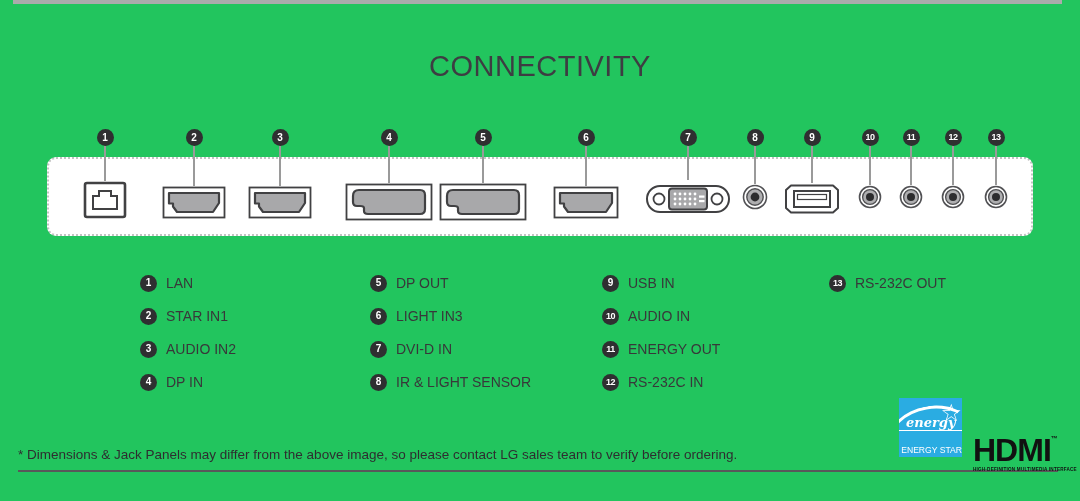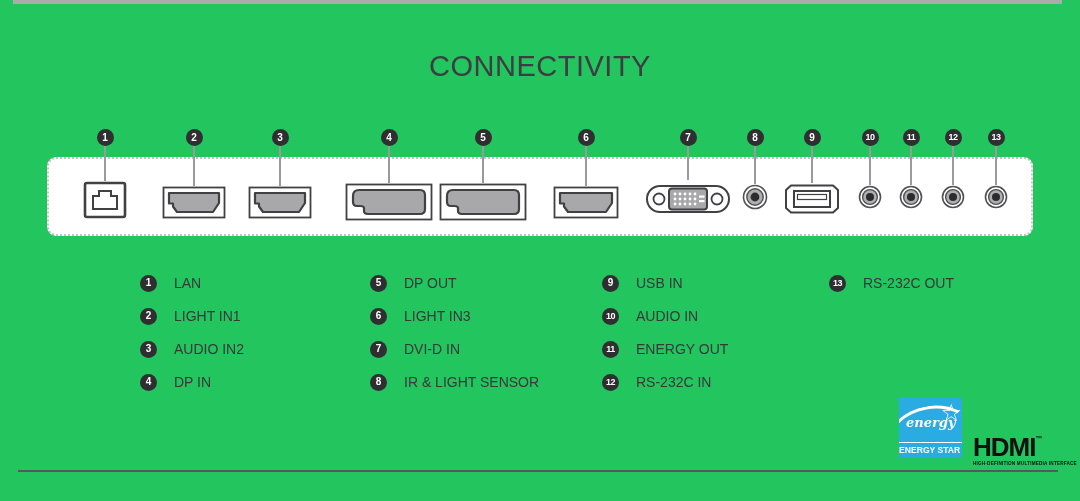--- a/index.html
+++ b/index.html
@@ -21,43 +21,43 @@
            font-size:10px; font-weight:bold; display:flex; align-items:center; justify-content:center;
            line-height:1; z-index:2; }
   .badge.two { font-size:9px; letter-spacing:-0.5px; }
   .leader { width:2px; background:#9a9a9a; }
   .l-lan{height:35px} .l-hdmi{height:40px} .l-dp{height:37px} .l-dvi{height:34px}
   .l-jack8{height:38px} .l-usb{height:37px} .l-jack{height:39px}
   .port-group svg { display:block; z-index:1; }
 
   .legend-item { position:absolute; display:flex; align-items:center; height:18px; }
   .legend-item .badge { flex:0 0 17px; }
-  .legend-item .lab { margin-left:17px; font-size:14px; color:#38383a; white-space:nowrap; }
+  .legend-item .lab { margin-left:9px; font-size:14px; color:#38383a; white-space:nowrap; }
 
   .footer-note { position:absolute; left:18px; top:447px; font-size:13.5px; color:#2e2e30; }
   .bottom-rule { position:absolute; left:18px; top:470px; width:1040px; height:2px; background:#58585a; }
 
   
   .es-logo { position:absolute; left:899px; top:398px; width:63px; height:59px;
              background:#2aace2; overflow:hidden; }
   .es-arc { position:absolute; left:-10px; top:8px; width:84px; height:58px;
             border:3px solid #fff; border-radius:50%;
             border-bottom-color:transparent; border-left-color:transparent; border-right-color:transparent;
             transform:rotate(-10deg); }
   .es-script { position:absolute; left:7px; top:17px; font-family:"DejaVu Serif", serif;
                font-style:italic; font-weight:bold; font-size:13px; color:#fff;text-align:center; }
   .es-star { position:absolute; right:0px; top:3px; font-size:24px; color:#fff; line-height:1; }
-  .es-label { position:absolute; left:0; bottom:2px; width:100%; text-align:left;
-              font-size:8.6px; font-weight:bold; color:#fff; letter-spacing:0; white-space:nowrap;
-              border-top:1.5px solid #fff; padding-top:2px; }
+  .es-label { position:absolute; left:0; bottom:2px; width:100%; text-align:right;
+              font-size:8.6px; font-weight:normal; color:#fff; letter-spacing:0; white-space:nowrap;
+              border-top:1.5px solid #fff; padding-top:14px; }
 
   
   .hdmi-logo { position:absolute; left:973px; top:434px; width:86px; color:#111; }
   .hdmi-word-row { display:flex; align-items:flex-start; }
-  .hdmi-word { font-size:26px; font-weight:800; letter-spacing:-1px; line-height:1; font-stretch:condensed; }
+  .hdmi-word { font-size:32px; font-weight:800; letter-spacing:-1px; line-height:1; font-stretch:condensed; }
   .hdmi-tm { font-size:7px; font-weight:bold; margin-top:1px; }
   .hdmi-tagline { font-size:4.6px; font-weight:bold; letter-spacing:.22px; margin-top:1px; white-space:nowrap; }
 </style>
 </head>
 <body>
 
 <div class="stage">
 
   <div class="top-bar"></div>
 
@@ -208,21 +208,21 @@
       <circle cx="12" cy="12" r="4" fill="#2c2c2e"></circle>
     </svg>
   </div>
 
   <div class="legend-item" style="left:140px; top:274px">
     <span class="badge">1</span>
     <span class="lab">LAN</span>
   </div>
   <div class="legend-item" style="left:140px; top:307px">
     <span class="badge">2</span>
-    <span class="lab">LIGHT IN1</span>
+    <span class="lab">STAR IN1</span>
   </div>
   <div class="legend-item" style="left:140px; top:340px">
     <span class="badge">3</span>
     <span class="lab">AUDIO IN2</span>
   </div>
   <div class="legend-item" style="left:140px; top:373px">
     <span class="badge">4</span>
     <span class="lab">DP IN</span>
   </div>
 
@@ -258,20 +258,21 @@
   <div class="legend-item" style="left:602px; top:373px">
     <span class="badge two">12</span>
     <span class="lab">RS-232C IN</span>
   </div>
 
   <div class="legend-item" style="left:829px; top:274px">
     <span class="badge two">13</span>
     <span class="lab">RS-232C OUT</span>
   </div>
 
+  <div class="footer-note">* Dimensions &amp; Jack Panels may differ from the above image, so please contact LG sales team to verify before ordering.</div>
   <div class="bottom-rule"></div>
 
   <div class="es-logo">
     <div class="es-arc"></div>
     <div class="es-script">energy</div>
     <div class="es-star">☆</div>
     <div class="es-label">ENERGY STAR</div>
   </div>
 
   <div class="hdmi-logo">

